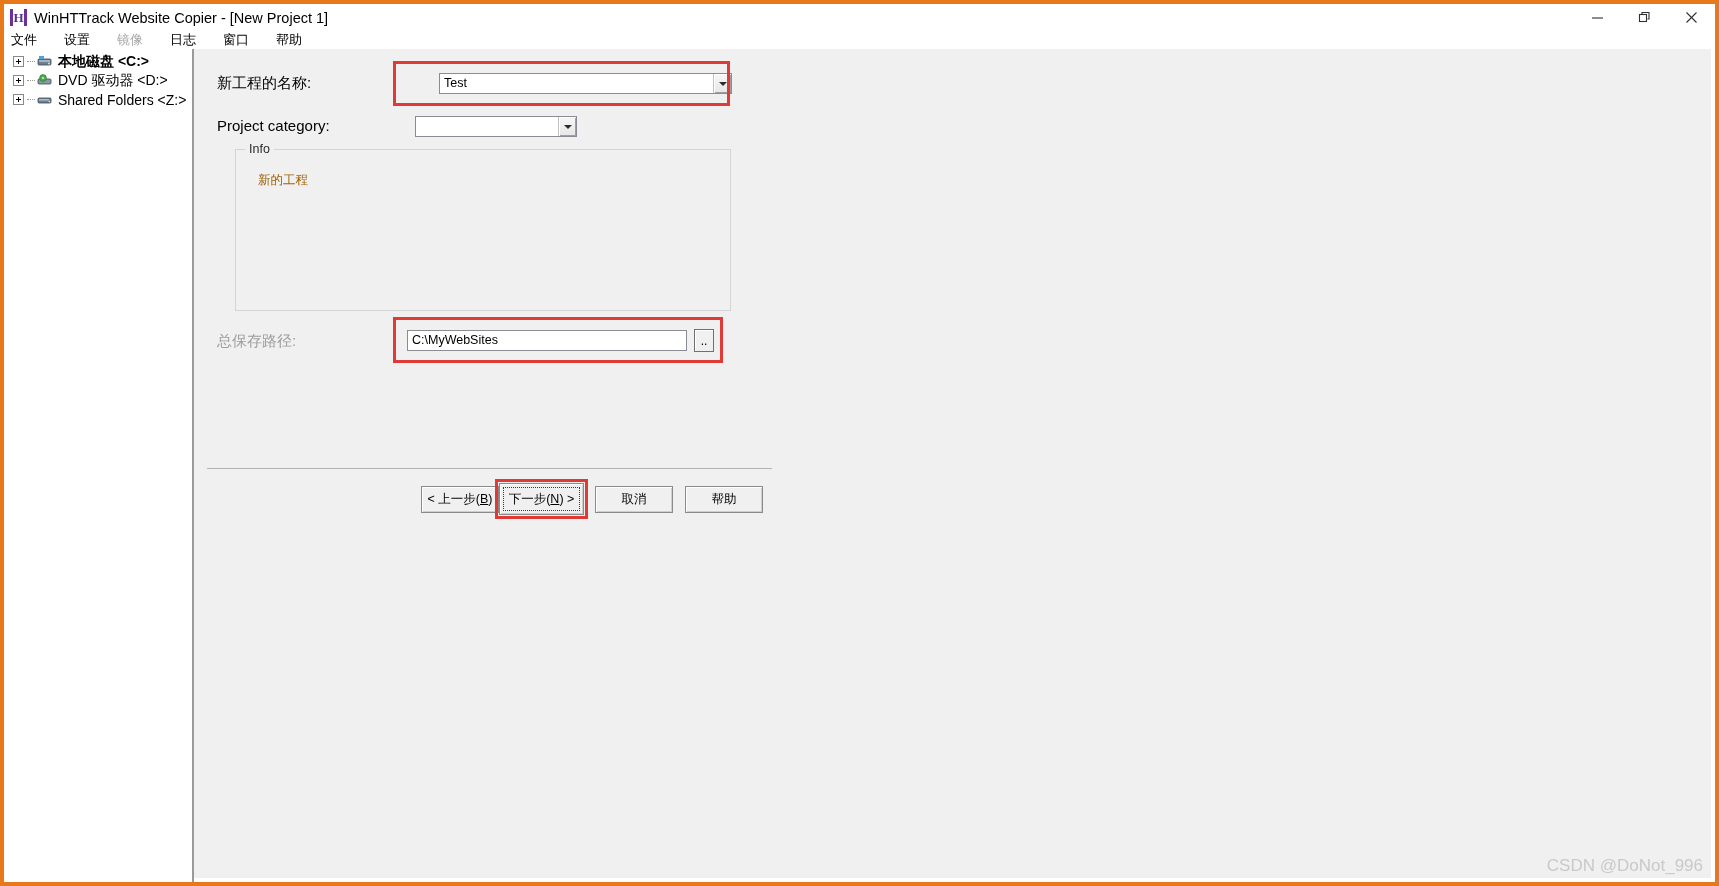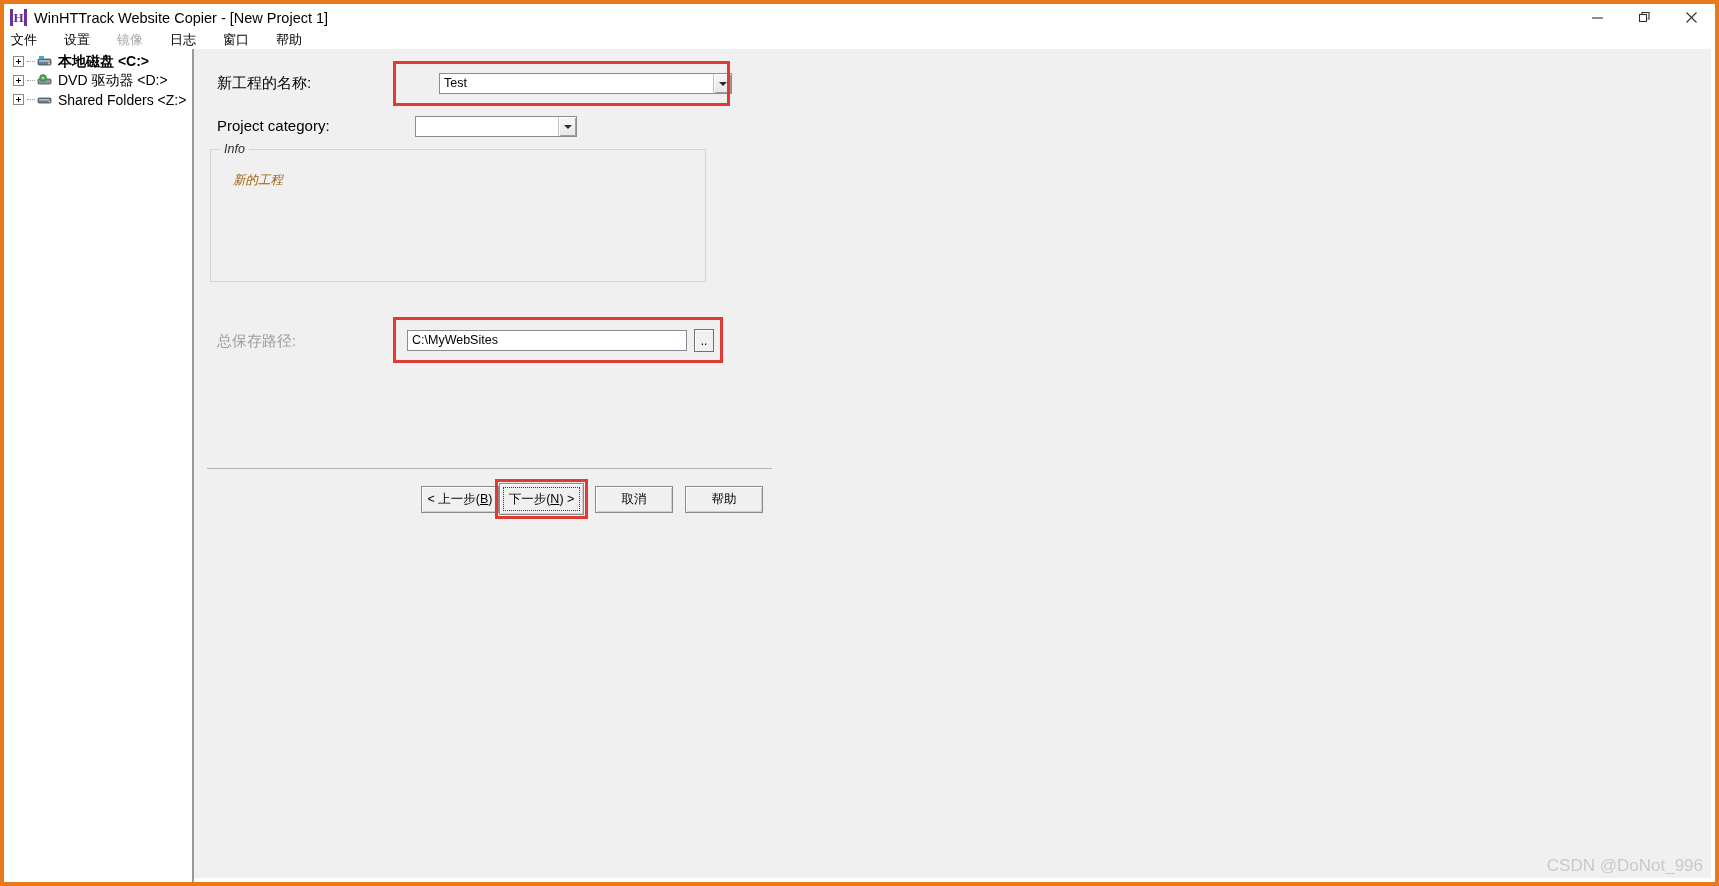--- a/index.html
+++ b/index.html
@@ -389,21 +389,21 @@
     <div class="form-row" style="left: 23px; top: 68px;">
       <div class="form-label">Project category:</div>
     </div>
     <div class="combo" style="position:absolute; left: 221px; top: 67px; width: 162px;">
       <div class="combo-value"></div>
       <div class="combo-arrow">
           <i></i>
         </div>
     </div>
 
-    <div class="groupbox" style="left: 16px; top: 100px; width: 496px; height: 133px; font-style: italic;">
+    <div class="groupbox" style="left: 41px; top: 100px; width: 496px; height: 162px;">
       <div class="groupbox-title">Info</div>
       <div class="groupbox-body">新的工程</div>
     </div>
 
     <div class="form-row" style="left: 23px; top: 283px;">
       <div class="form-label muted">总保存路径:</div>
     </div>
     <div class="text-input" style="position:absolute; left: 213px; top: 281px; width: 280px;">C:\MyWebSites</div>
     <div class="browse-btn" style="position:absolute; left: 500px; top: 280px;">..</div>
     <div class="redbox" style="left: 199px; top: 268px; width: 330px; height: 46px;"></div>

